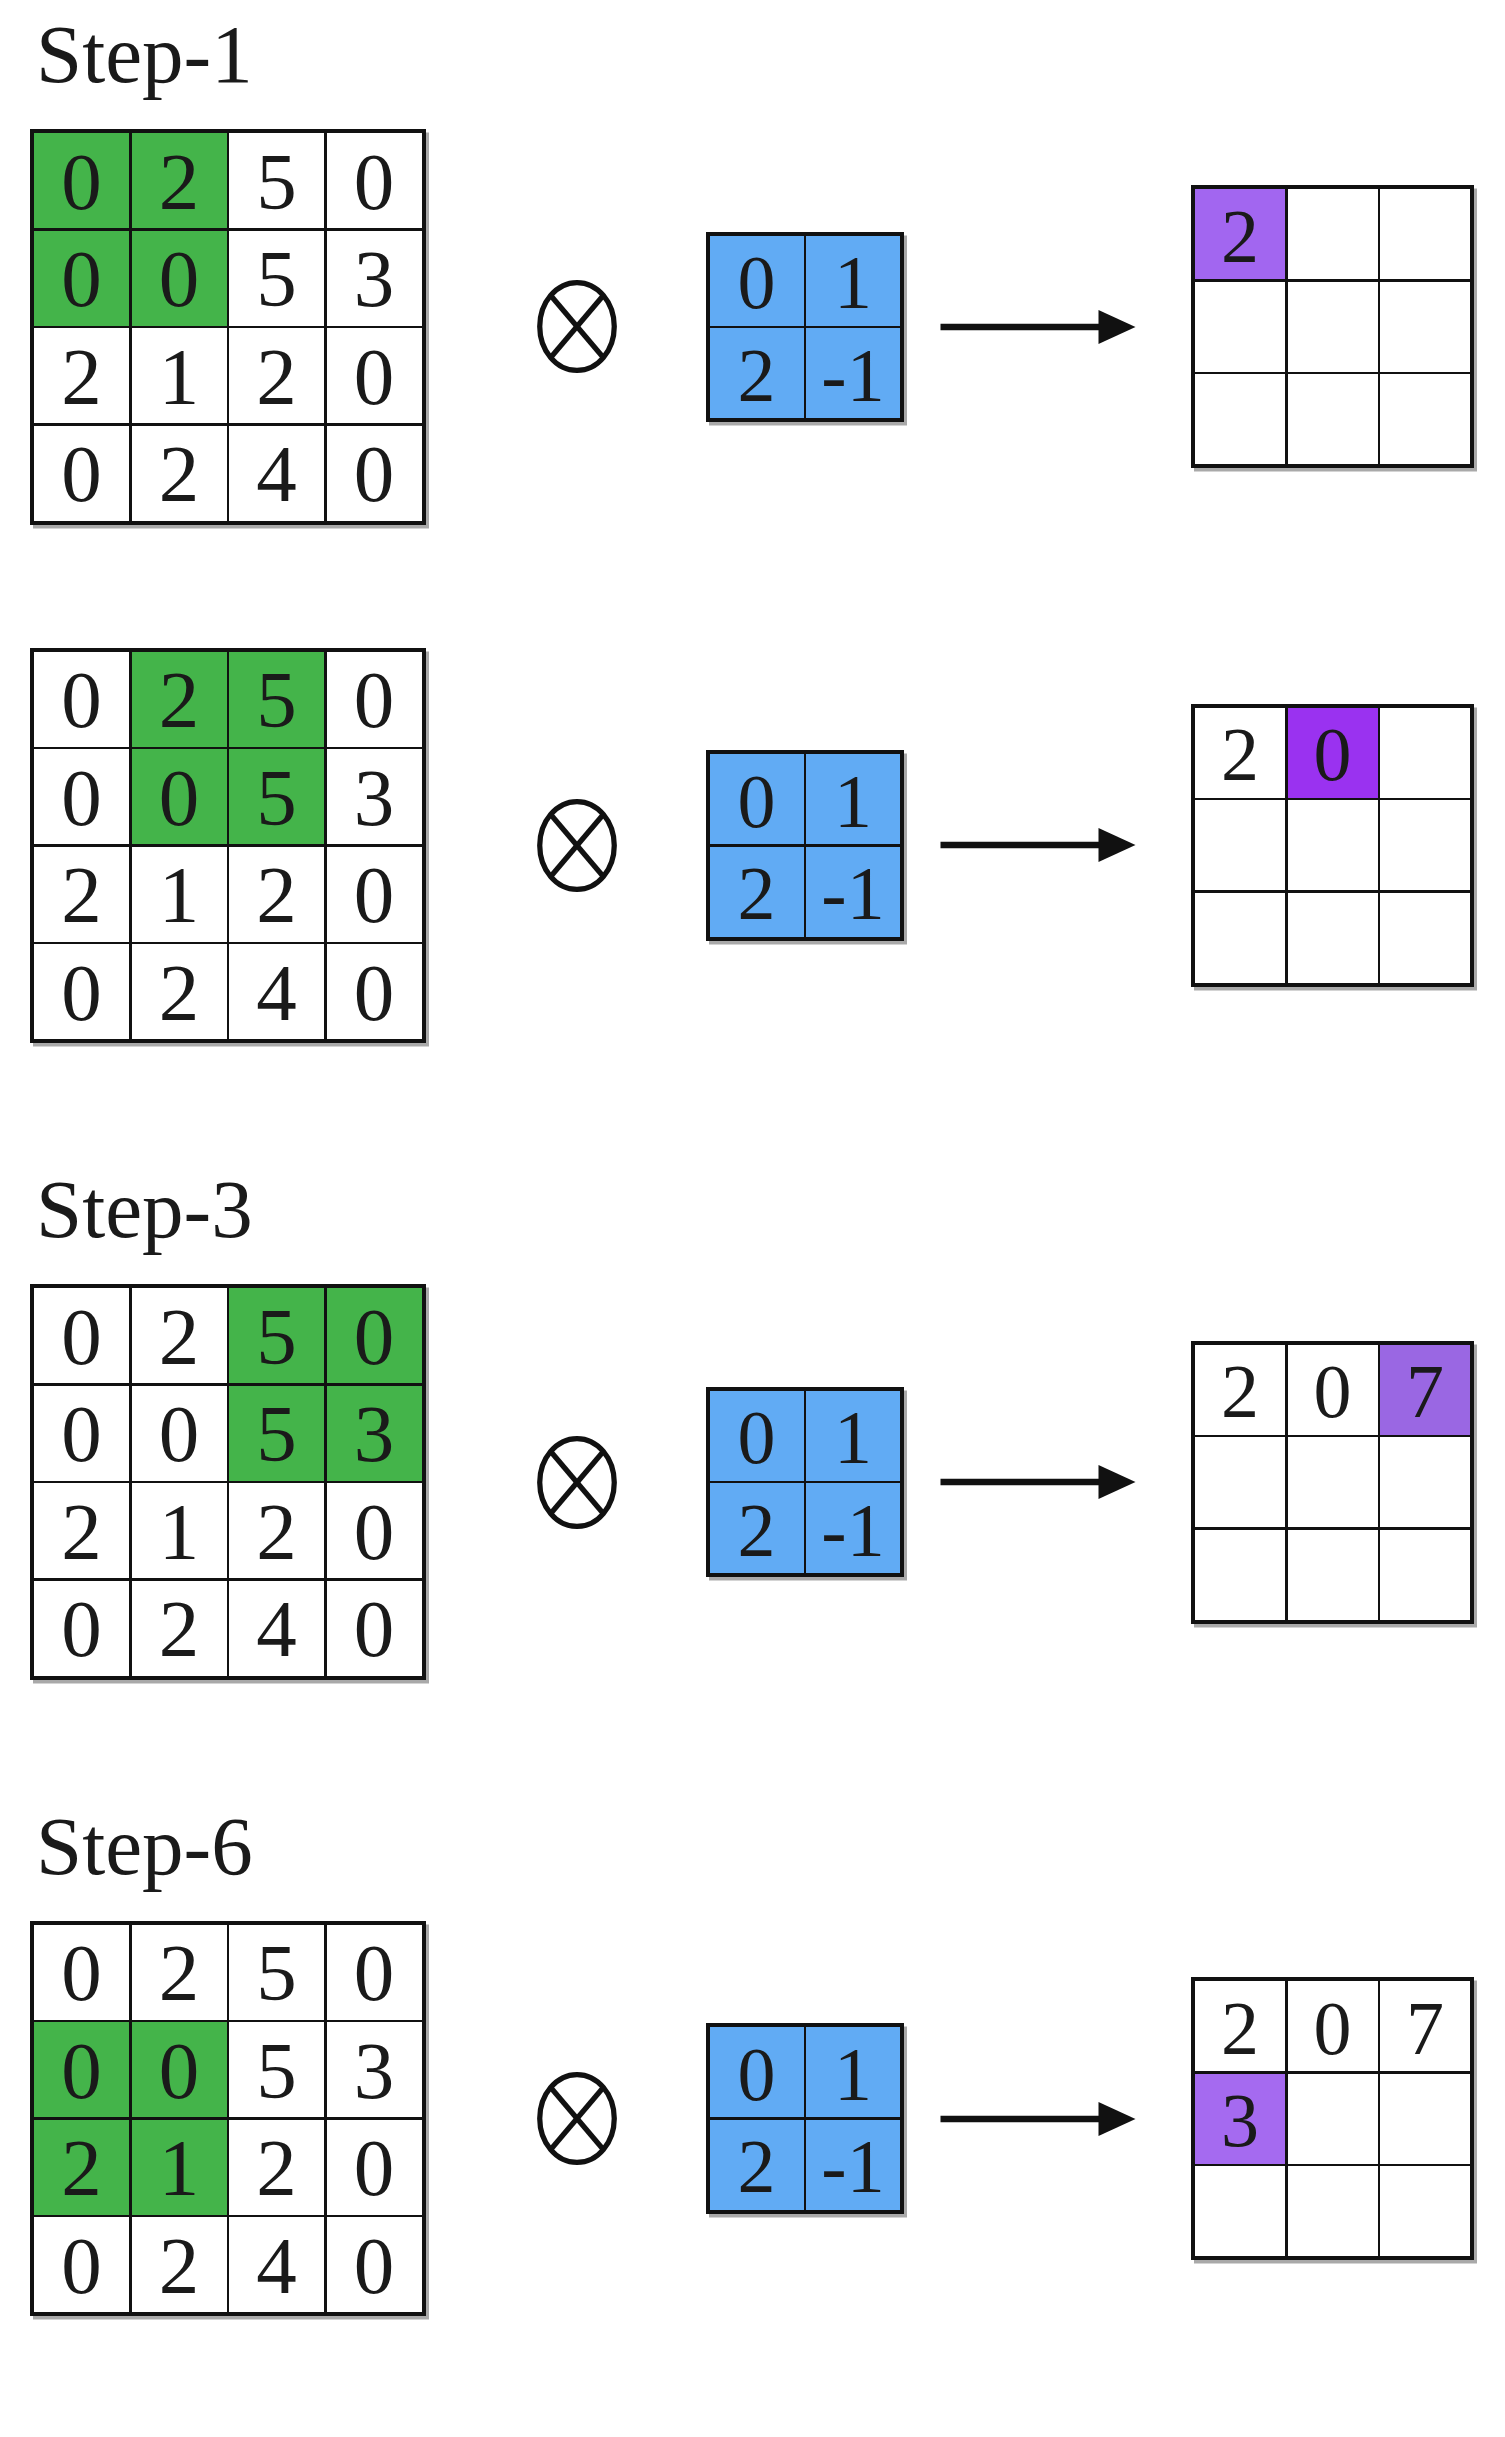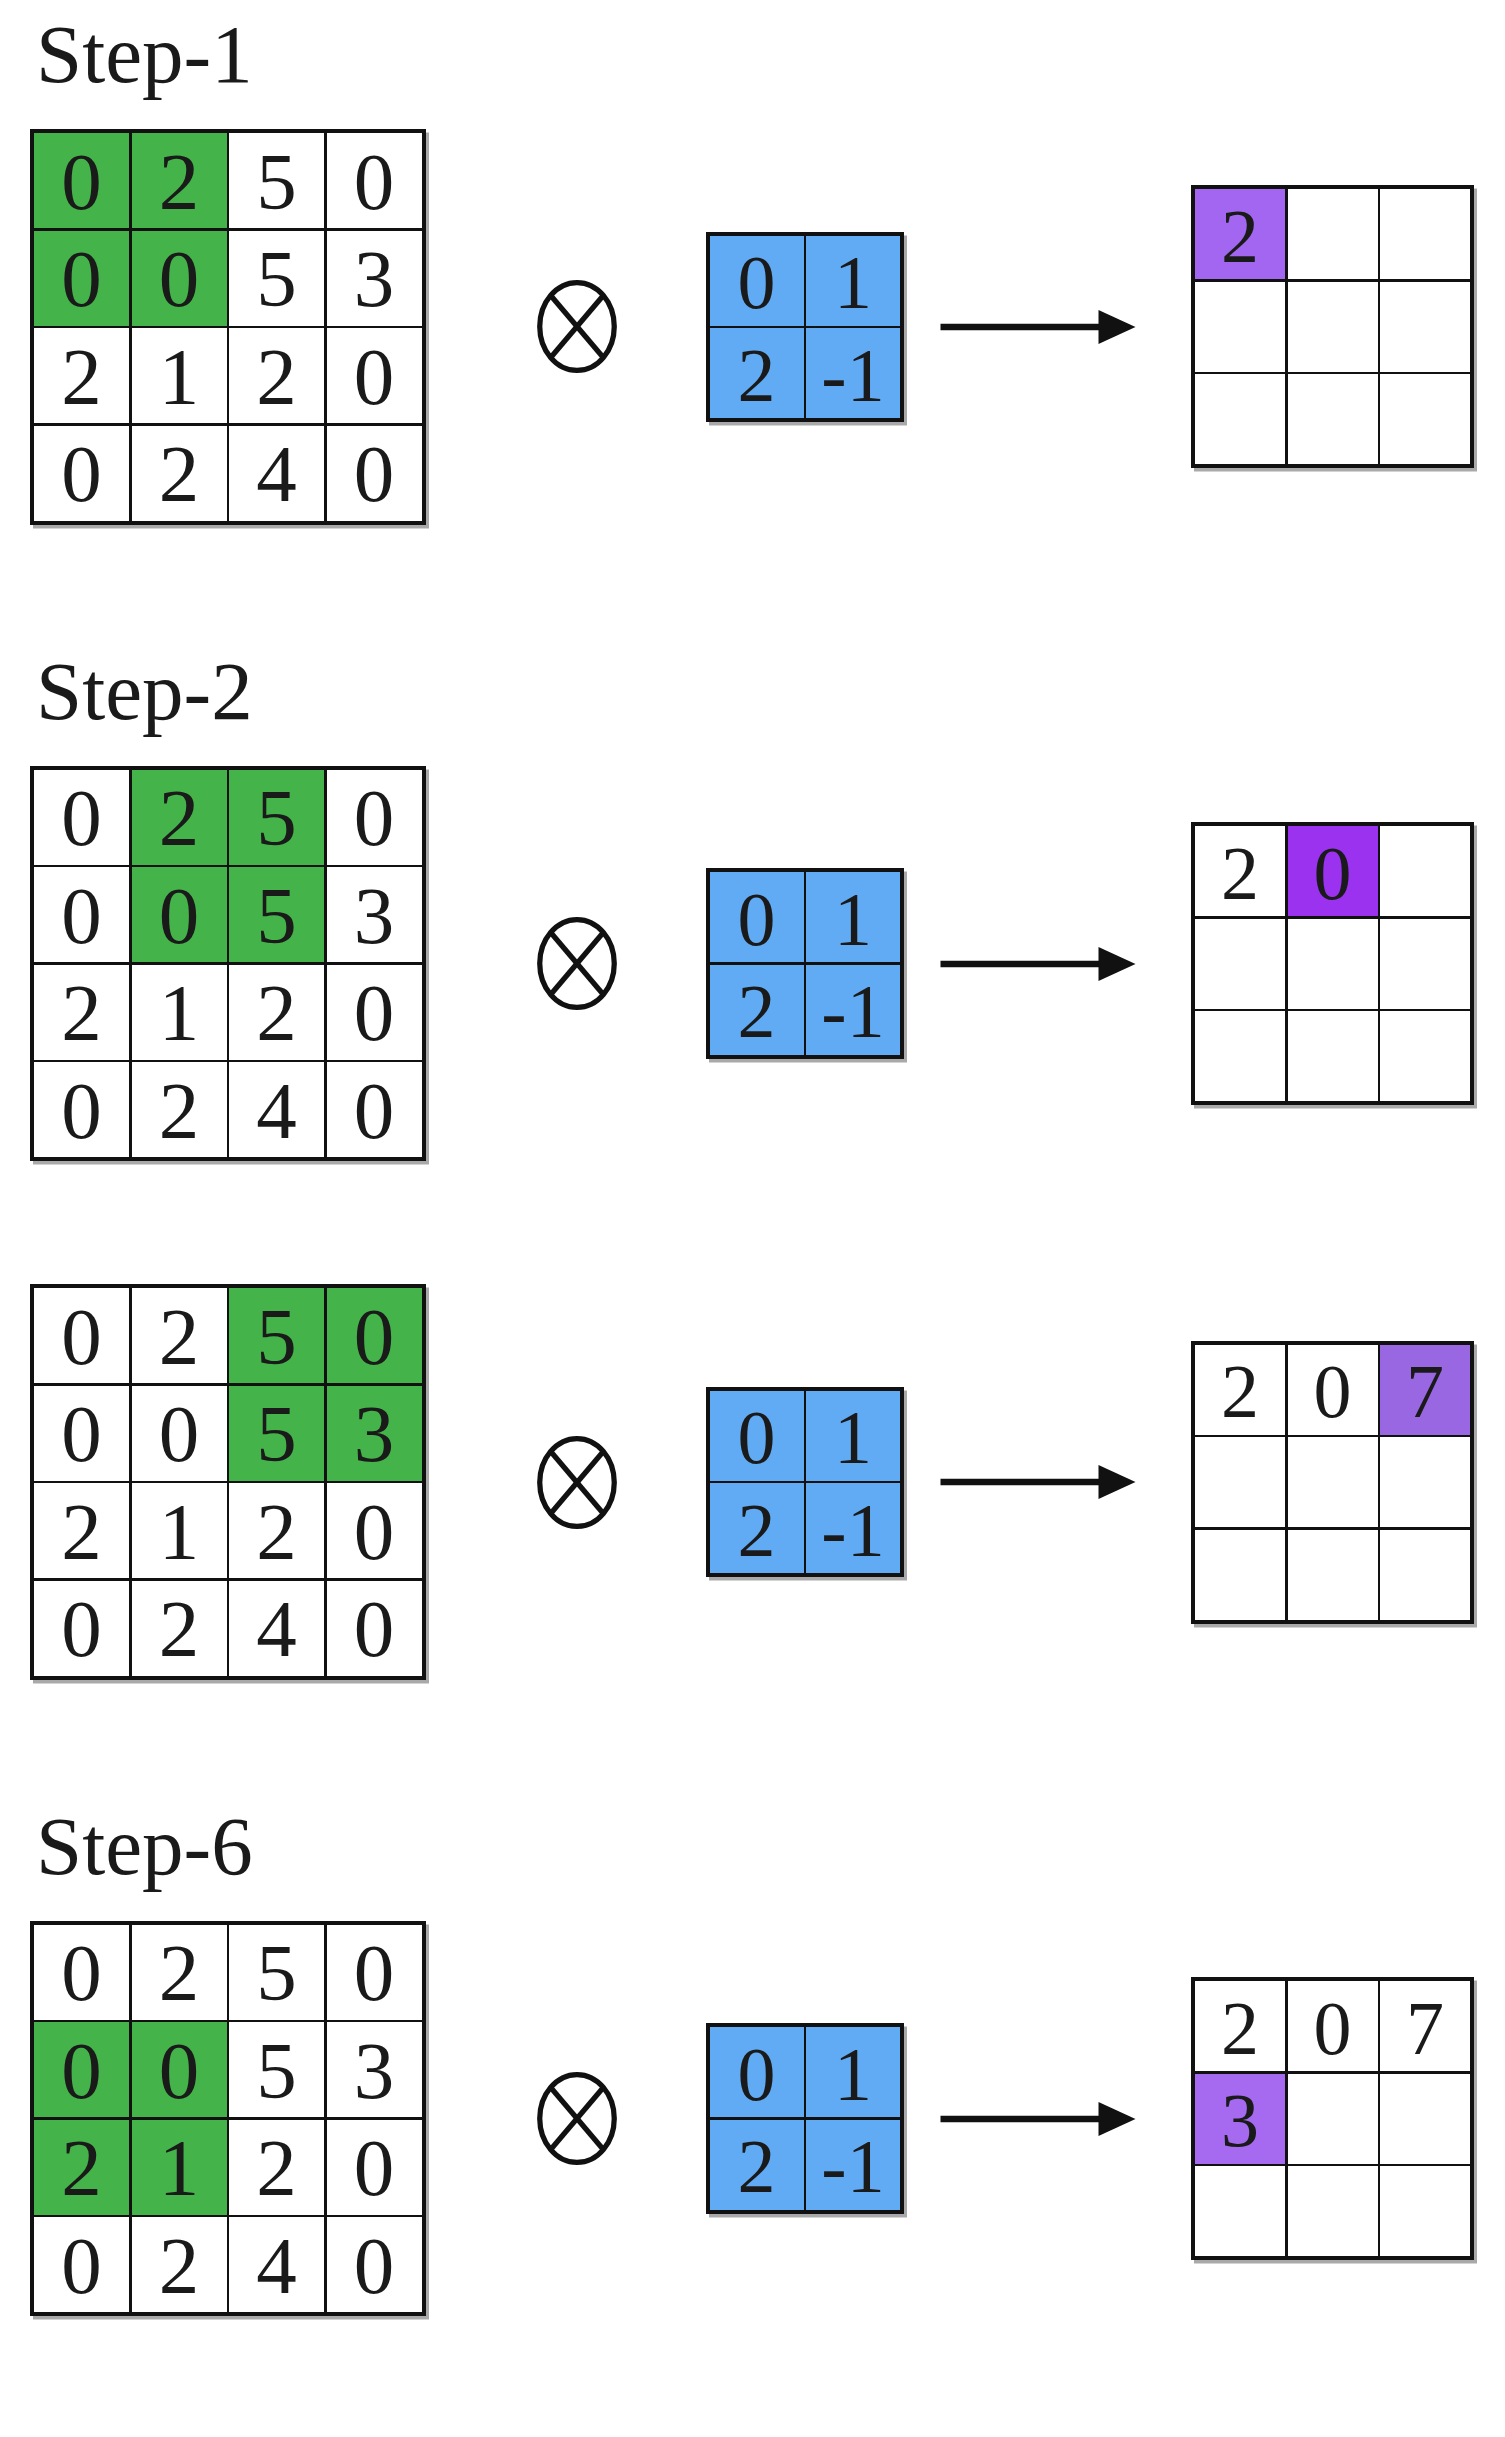--- a/index.html
+++ b/index.html
@@ -131,21 +131,20 @@
           <div class="cell"></div>
           <div class="cell"></div>
           <div class="cell"></div>
           <div class="cell"></div>
           <div class="cell"></div>
         </div>
     </div>
   </section>
 
   <section class="step">
-    <h2 class="step-label">Step-2</h2>
     <div class="row">
       <div class="grid input-grid">
           <div class="cell">0</div>
           <div class="cell green">2</div>
           <div class="cell green">5</div>
           <div class="cell">0</div>
           <div class="cell">0</div>
           <div class="cell green">0</div>
           <div class="cell green">5</div>
           <div class="cell">3</div>
@@ -181,20 +180,21 @@
           <div class="cell"></div>
           <div class="cell"></div>
           <div class="cell"></div>
           <div class="cell"></div>
           <div class="cell"></div>
         </div>
     </div>
   </section>
 
   <section class="step">
+    <h2 class="step-label">Step-3</h2>
     <div class="row">
       <div class="grid input-grid">
           <div class="cell">0</div>
           <div class="cell">2</div>
           <div class="cell green">5</div>
           <div class="cell green">0</div>
           <div class="cell">0</div>
           <div class="cell">0</div>
           <div class="cell green">5</div>
           <div class="cell green">3</div>

